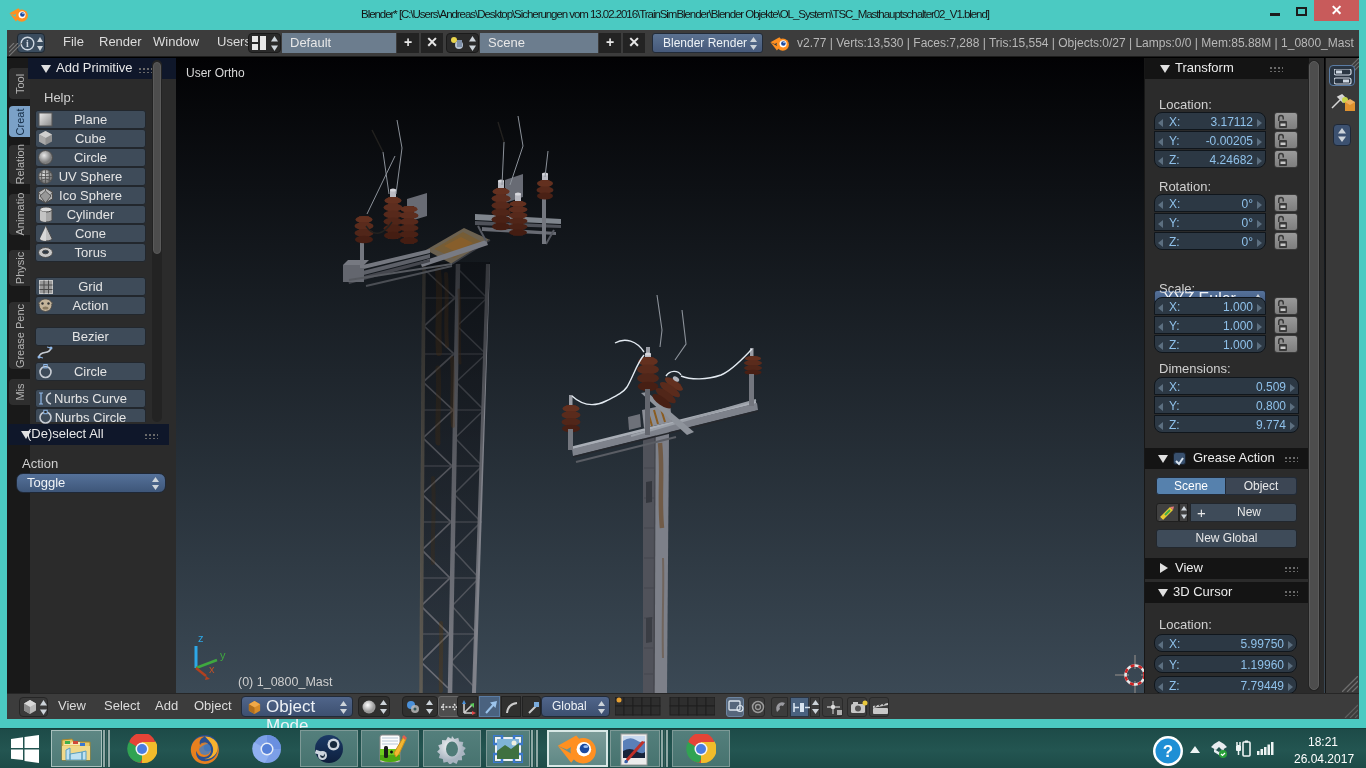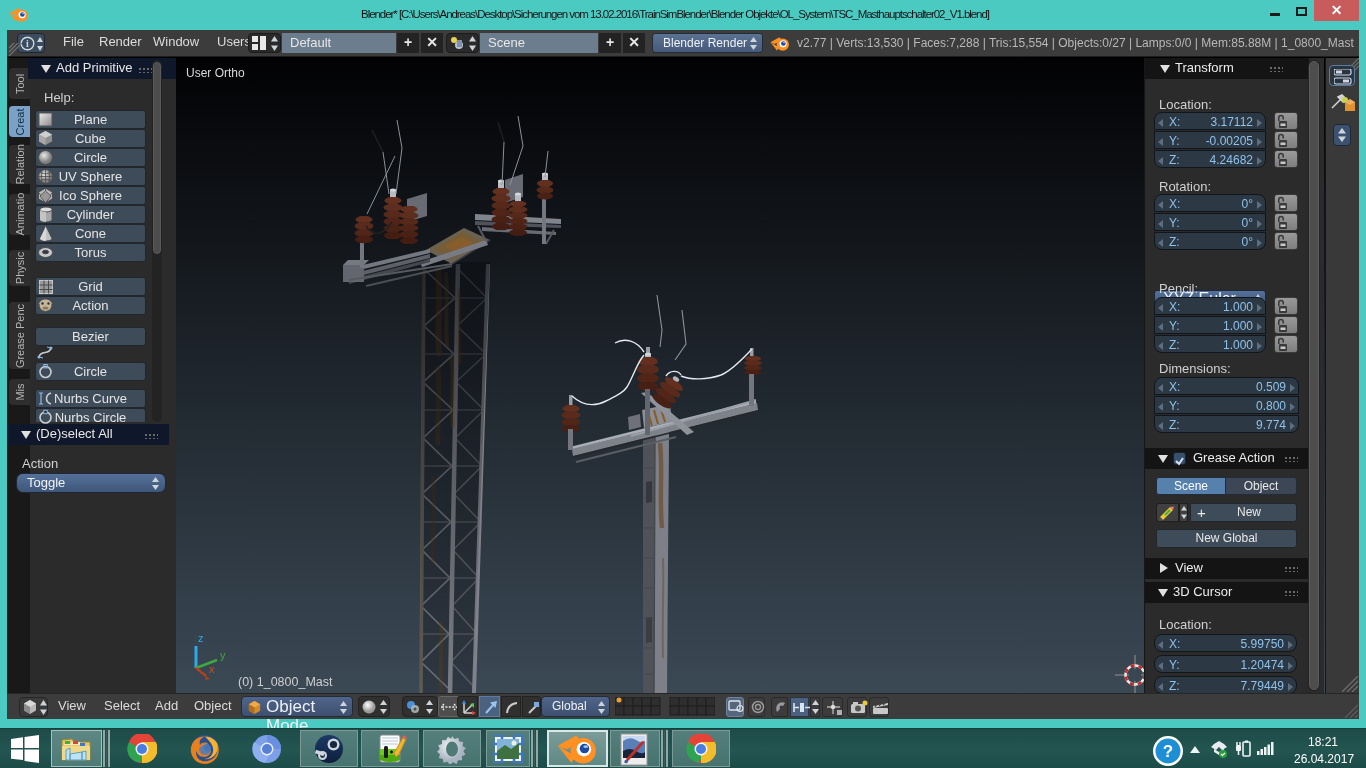--- a/index.html
+++ b/index.html
@@ -246,21 +246,21 @@
       </g>
     </svg>
 
   <div class="abs" style="left:145px;top:2px;width:10px;height:362px;background:#232323;border-radius:5px;"></div>
   <div class="abs" style="left:146px;top:4px;width:8px;height:192px;background:#4d4d4d;border:1px solid #5a5a5a;border-radius:5px;"></div>
 
   <div class="panelhead" style="left:1px;top:366px;width:161px;height:21px;line-height:20px;">
     <svg class="abs" style="left:13px;top:7px" width="10" height="8">
         <path d="M0,0 L10,0 L5,8 Z" fill="#e0e0e0"></path>
       </svg>
-    <span style="position:absolute;left:28px;">(De)select All</span>
+    <span style="position:absolute;left:19px;">(De)select All</span>
     <div class="dots" style="top:9px;right:11px;"></div>
   </div>
   <div class="lbl" style="left:15px;top:398px;">Action</div>
   <div class="abs" style="left:9px;top:415px;width:150px;height:20px;background:linear-gradient(#55719a,#3e5679);border:1px solid #1f2836;border-radius:7px;color:#f0f3f7;font-size:13px;line-height:18px;padding-left:10px;">Toggle
     <svg class="abs" style="right:5px;top:2px" width="9" height="15">
         <path d="M4.5,1 L8,6 L1,6 Z" fill="#cdd4da"></path>
         <path d="M4.5,14 L8,9 L1,9 Z" fill="#cdd4da"></path>
       </svg>
   </div>
 </div>
@@ -515,21 +515,21 @@
       </svg></div>
     <div class="lock" style="top:174px;"><svg width="22" height="16">
         <use href="#padlock"></use>
       </svg></div>
   <div class="abs" style="left:9px;top:196px;width:112px;height:18px;background:linear-gradient(#55719a,#3e5679);border:1px solid #1f2836;border-radius:3px;color:#f0f3f7;font-size:16px;line-height:16px;padding-left:8px;margin-top:36px;">XYZ Euler
     <svg class="abs" style="right:3px;top:2px" width="8" height="14">
         <path d="M4,1 L7,5.5 L1,5.5 Z" fill="#cdd4da"></path>
         <path d="M4,13 L7,8.5 L1,8.5 Z" fill="#cdd4da"></path>
       </svg>
   </div>
-  <div class="lbl" style="left:14px;top:223px;">Pencil:</div>
+  <div class="lbl" style="left:14px;top:223px;">Scale:</div>
   <div class="nfield" style="top:239px;border-radius:8px 8px 0 0;">
       <i class="tri-l"></i>
       <span class="k">X:</span>
       <span class="v">1.000</span>
       <i class="tri-r"></i>
     </div>
   <div class="nfield" style="top:258px;">
       <i class="tri-l"></i>
       <span class="k">Y:</span>
       <span class="v">1.000</span>
@@ -618,21 +618,21 @@
   <div class="lbl" style="left:14px;top:559px;">Location:</div>
   <div class="nfield" style="top:576px;width:143px;border-radius:8px;">
       <i class="tri-l"></i>
       <span class="k">X:</span>
       <span class="v">5.99750</span>
       <i class="tri-r"></i>
     </div>
   <div class="nfield" style="top:597px;width:143px;border-radius:8px;">
       <i class="tri-l"></i>
       <span class="k">Y:</span>
-      <span class="v">1.20474</span>
+      <span class="v">1.19960</span>
       <i class="tri-r"></i>
     </div>
   <div class="nfield" style="top:618px;width:143px;border-radius:8px;">
       <i class="tri-l"></i>
       <span class="k">Z:</span>
       <span class="v">7.79449</span>
       <i class="tri-r"></i>
     </div>
 
   <div class="abs" style="left:163px;top:2px;width:12px;height:631px;background:#232323;border-radius:6px;"></div>

